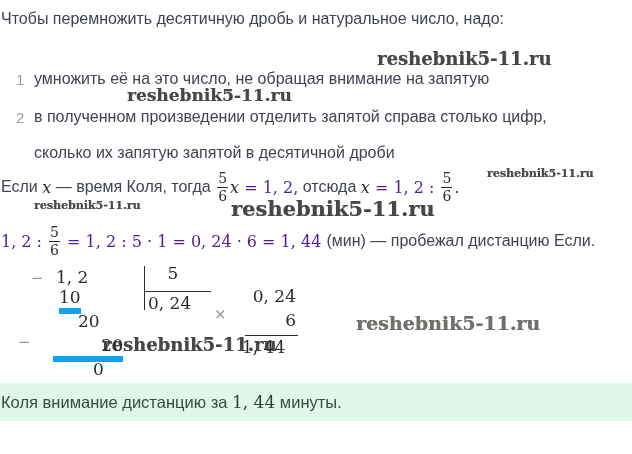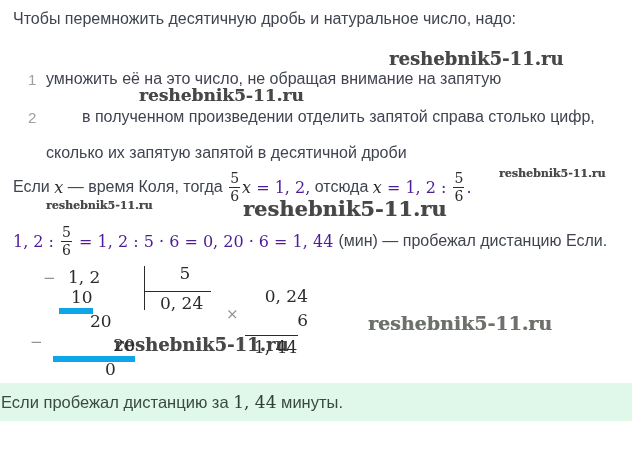--- a/index.html
+++ b/index.html
@@ -1,18 +1,18 @@
 <!DOCTYPE html>
 <html><head>
 <meta charset="utf-8">
 <style>
   html,body{margin:0;padding:0;background:#fff;}
   .page{position:relative;width:632px;height:454px;background:#ffffff;overflow:hidden;
         font-family:"Liberation Sans",sans-serif;color:#3f4450;}
-  .abs{position:absolute;padding-left:12px;}
+  .abs{position:absolute;}
   .sans{font-size:16px;color:#3f4450;white-space:pre;}
   .serif{font-family:"DejaVu Serif",serif;font-size:16px;color:#4c1d95;white-space:pre;}
   .mitalic{font-family:"DejaVu Serif",serif;font-style:italic;font-size:16px;color:#2b2b2b;white-space:pre;}
   .mathline{display:flex;align-items:center;z-index:2;}
   .frac{display:inline-flex;flex-direction:column;align-items:center;line-height:1.15;
         font-family:"DejaVu Serif",serif;font-size:14px;color:#2b2b2b;margin:0 2px;}
   .frac .den{border-top:1px solid #2b2b2b;padding:0 1px;}
   .frac .num{padding:0 1px;}
   .wm{font-family:"DejaVu Serif",serif;font-weight:bold;color:#474747;z-index:1;white-space:nowrap;
       text-shadow:0.4px 0.4px 0 #9a9a9a;}
@@ -34,21 +34,21 @@
   <div class="abs sans" style="left:1px;top:10px;">Чтобы перемножить десятичную дробь и натуральное число, надо:</div>
 
   <div class="abs wm" style="left:377px;top:48px;font-size:18px;">reshebnik5-11.ru</div>
 
   <div class="abs stepnum" style="left:16px;top:71px;">1</div>
   <div class="abs sans" style="left:34px;top:70px;">умножить её на это число, не обращая внимание на запятую</div>
 
   <div class="abs wm" style="left:127px;top:85px;font-size:17px;">reshebnik5-11.ru</div>
 
   <div class="abs stepnum" style="left:16px;top:109px;">2</div>
-  <div class="abs sans" style="left:34px;top:108px;margin-left:36px;">в полученном произведении отделить запятой справа столько цифр,</div>
+  <div class="abs sans" style="left:34px;top:108px;">в полученном произведении отделить запятой справа столько цифр,</div>
   <div class="abs sans" style="left:34px;top:144px;">сколько их запятую запятой в десятичной дроби</div>
 
   <div class="abs mathline" style="left:1px;top:165px;height:44px;">
     <span class="sans">Если </span>
     <span class="mitalic">x</span>
     <span class="sans"> — время Коля, тогда </span>
     <span class="frac">
       <span class="num">5</span>
       <span class="den">6</span>
     </span>
@@ -69,21 +69,21 @@
   <div class="abs wm" style="left:231px;top:196px;font-size:21px;">reshebnik5-11.ru</div>
 
   <div class="abs wm" style="left:487px;top:167px;font-size:11px;">reshebnik5-11.ru</div>
 
   <div class="abs mathline" style="left:1px;top:219px;height:44px;">
     <span class="serif">1, 2 : </span>
     <span class="frac">
       <span class="num">5</span>
       <span class="den">6</span>
     </span>
-    <span class="serif"> = 1, 2 : 5 · 6 = 0, 20 · 6 = 1, 44 </span>
+    <span class="serif"> = 1, 2 : 5 · 1 = 0, 24 · 6 = 1, 44 </span>
     <span class="sans">(мин) — пробежал дистанцию Если.</span>
   </div>
 
   <div class="divblock" style="left:20px;top:264px;width:230px;height:122px;">
     <span class="abs gray" style="left:11px;top:5px;font-size:15px;">−</span>
     <span class="abs" style="left:36px;top:3px;">1, 2</span>
     <span class="abs u" style="left:39px;top:23px;">10</span>
     <span class="abs" style="left:58px;top:47px;">20</span>
     <span class="abs gray" style="left:-2px;top:69px;font-size:15px;">−</span>
     <span class="abs rt u" style="left:33px;top:71px;width:70px;">20</span>
@@ -100,18 +100,18 @@
     <span class="abs gray" style="left:0px;top:19px;font-size:15px;">×</span>
     <span class="abs rt" style="left:26px;top:24px;width:56px;">6</span>
     <div class="dline" style="left:31px;top:49px;width:53px;height:1px;"></div>
     <span class="abs" style="left:28px;top:51px;">1, 44</span>
   </div>
 
   <div class="abs wm" style="left:102px;top:334px;font-size:18px;">reshebnik5-11.ru</div>
   <div class="abs wm" style="left:356px;top:312px;font-size:19px;color:#6c7169;">reshebnik5-11.ru</div>
 
   <div class="answer" style="background: rgb(224, 248, 233);">
-    <span class="sans" style="margin-left:1px;">Если пробежал дистанцию за </span>
+    <span class="sans" style="margin-left:1px;">Коля внимание дистанцию за </span>
     <span class="serif">1, 44</span>
     <span class="sans"> минуты.</span>
   </div>
 
 </div>
 
 </body></html>

